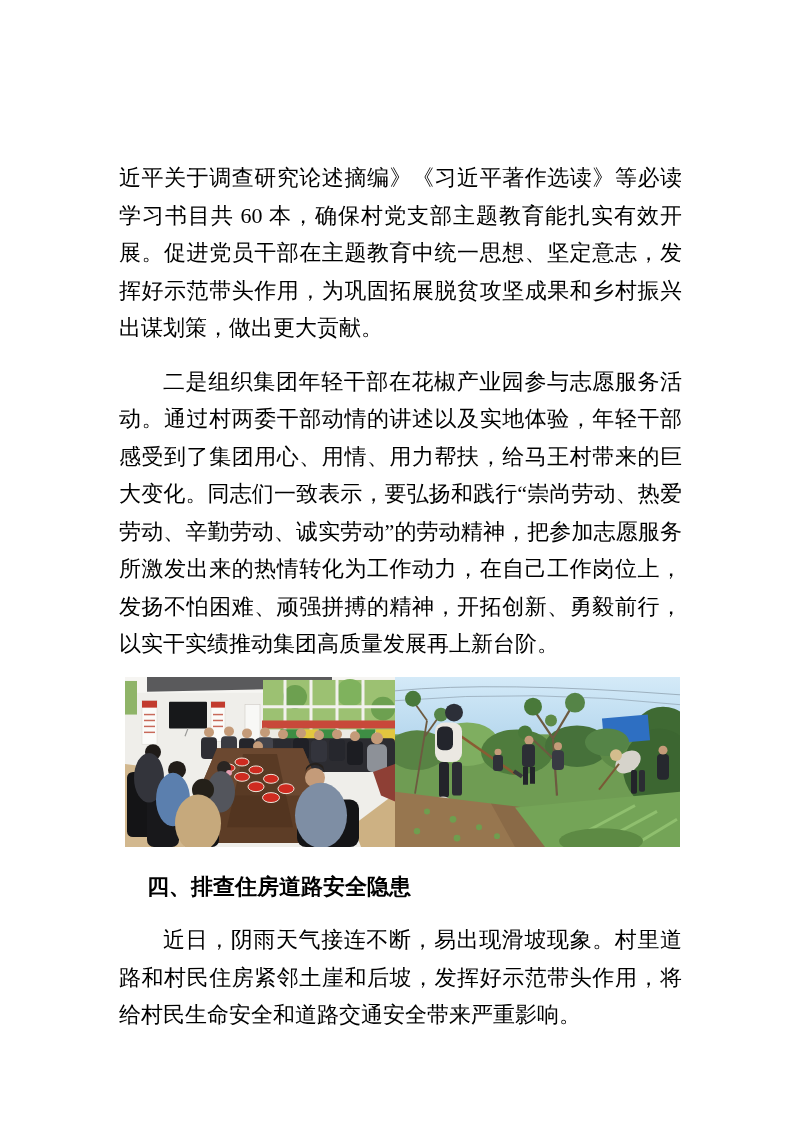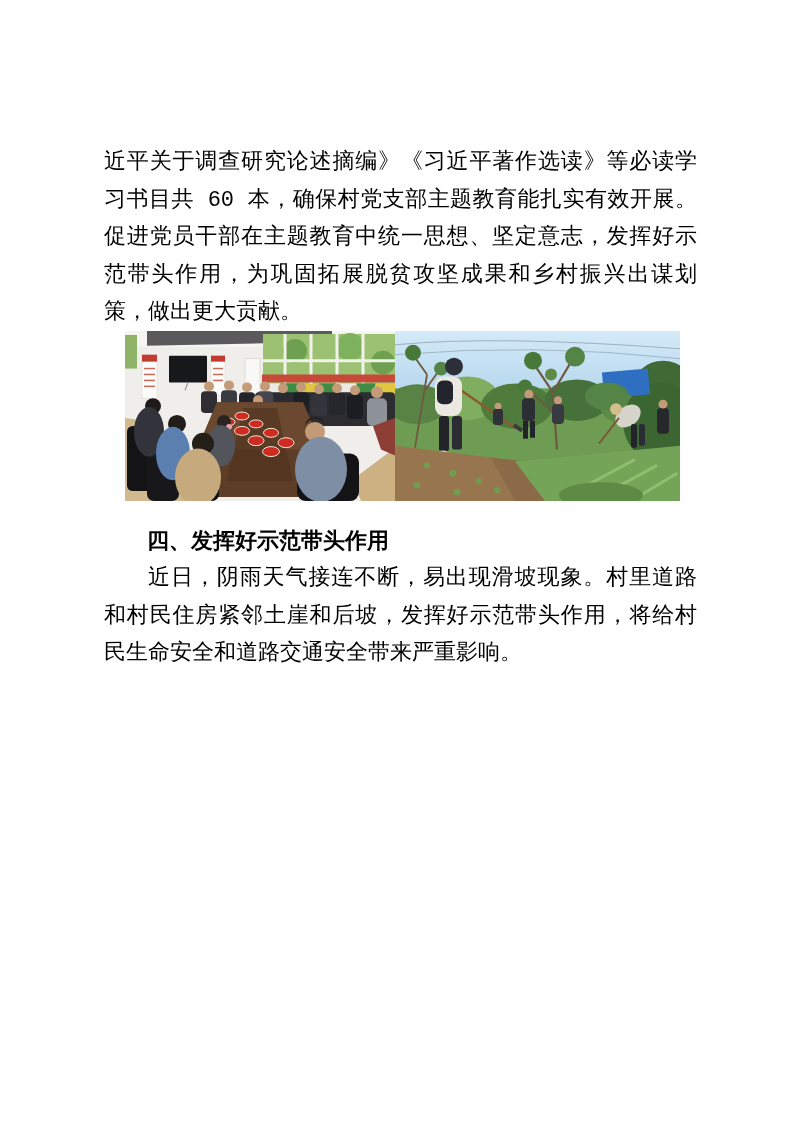--- a/index.html
+++ b/index.html
@@ -9,27 +9,26 @@
     height: 1123px;
     background: #ffffff;
     overflow: hidden;
     color: #000000;
     font-family: "Liberation Serif", "DejaVu Serif", serif;
   }
   .content {
     padding: 143px 96px 0 103px;
   }
   .body-text {
-    margin: 1px;
+    margin: 16px;
     font-size: 22px;
     line-height: 37.5px;
     text-align: justify;
     text-indent: 2em;
     letter-spacing: 0;
-    font-family: Liberation Mono, monospace;
   }
   .body-text.continuation {
     text-indent: 0;
   }
   .photo-row {
     display: flex;
     width: 555px;
     height: 170px;
     margin: -2px 0 0 22px;
   }
@@ -48,20 +47,21 @@
   }
 </style>
 </head>
 <body>
 
 <div class="page">
   <div class="content">
 
     <p class="body-text continuation">近平关于调查研究论述摘编》《习近平著作选读》等必读学习书目共 60 本，确保村党支部主题教育能扎实有效开展。促进党员干部在主题教育中统一思想、坚定意志，发挥好示范带头作用，为巩固拓展脱贫攻坚成果和乡村振兴出谋划策，做出更大贡献。</p>
 
+    <p class="body-text">二是组织集团年轻干部在花椒产业园参与志愿服务活动。通过村两委干部动情的讲述以及实地体验，年轻干部感受到了集团用心、用情、用力帮扶，给马王村带来的巨大变化。同志们一致表示，要弘扬和践行“崇尚劳动、热爱劳动、辛勤劳动、诚实劳动”的劳动精神，把参加志愿服务所激发出来的热情转化为工作动力，在自己工作岗位上，发扬不怕困难、顽强拼搏的精神，开拓创新、勇毅前行，以实干实绩推动集团高质量发展再上新台阶。</p>
 
     <div class="photo-row">
 
       <div class="photo photo-left">
         <svg viewBox="0 0 270 172" preserveAspectRatio="none">
 
           <rect width="270" height="172" fill="#efeeea"></rect>
           <rect x="0" y="0" width="270" height="16" fill="#f6f5f2"></rect>
           <polygon points="22,0 207,0 207,11 22,15" fill="#5a5a5c"></polygon>
 
@@ -253,19 +253,19 @@
           <circle cx="58" cy="144" r="3.4" fill="#6f9e4f"></circle>
           <circle cx="84" cy="152" r="3" fill="#6f9e4f"></circle>
           <circle cx="22" cy="156" r="3.2" fill="#6f9e4f"></circle>
           <circle cx="62" cy="163" r="3.4" fill="#6f9e4f"></circle>
           <circle cx="102" cy="161" r="3" fill="#6f9e4f"></circle>
         </svg>
       </div>
 
     </div>
 
-    <h2 class="section-heading">四、发挥好示范带头作用</h2>
+    <h2 class="section-heading">四、排查住房道路安全隐患</h2>
 
     <p class="body-text">近日，阴雨天气接连不断，易出现滑坡现象。村里道路和村民住房紧邻土崖和后坡，发挥好示范带头作用，将给村民生命安全和道路交通安全带来严重影响。</p>
 
 
   </div>
 </div>
 
 </body></html>

